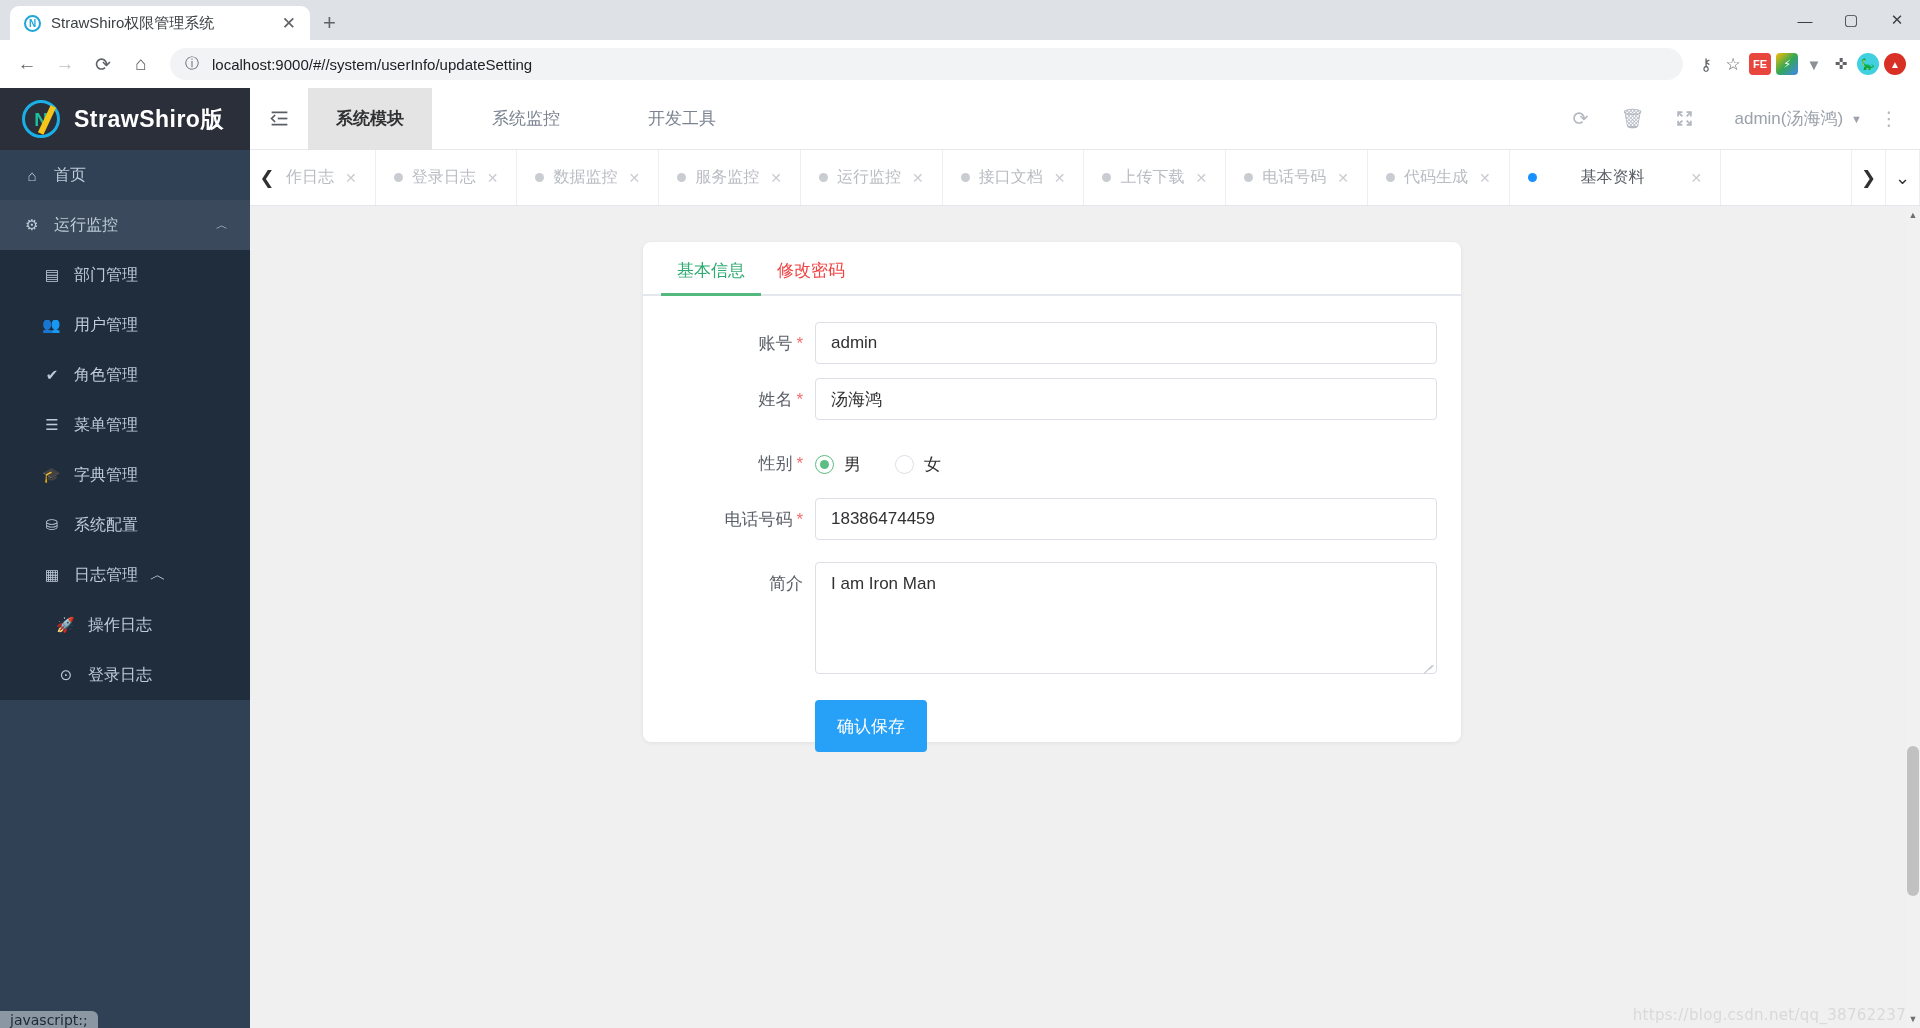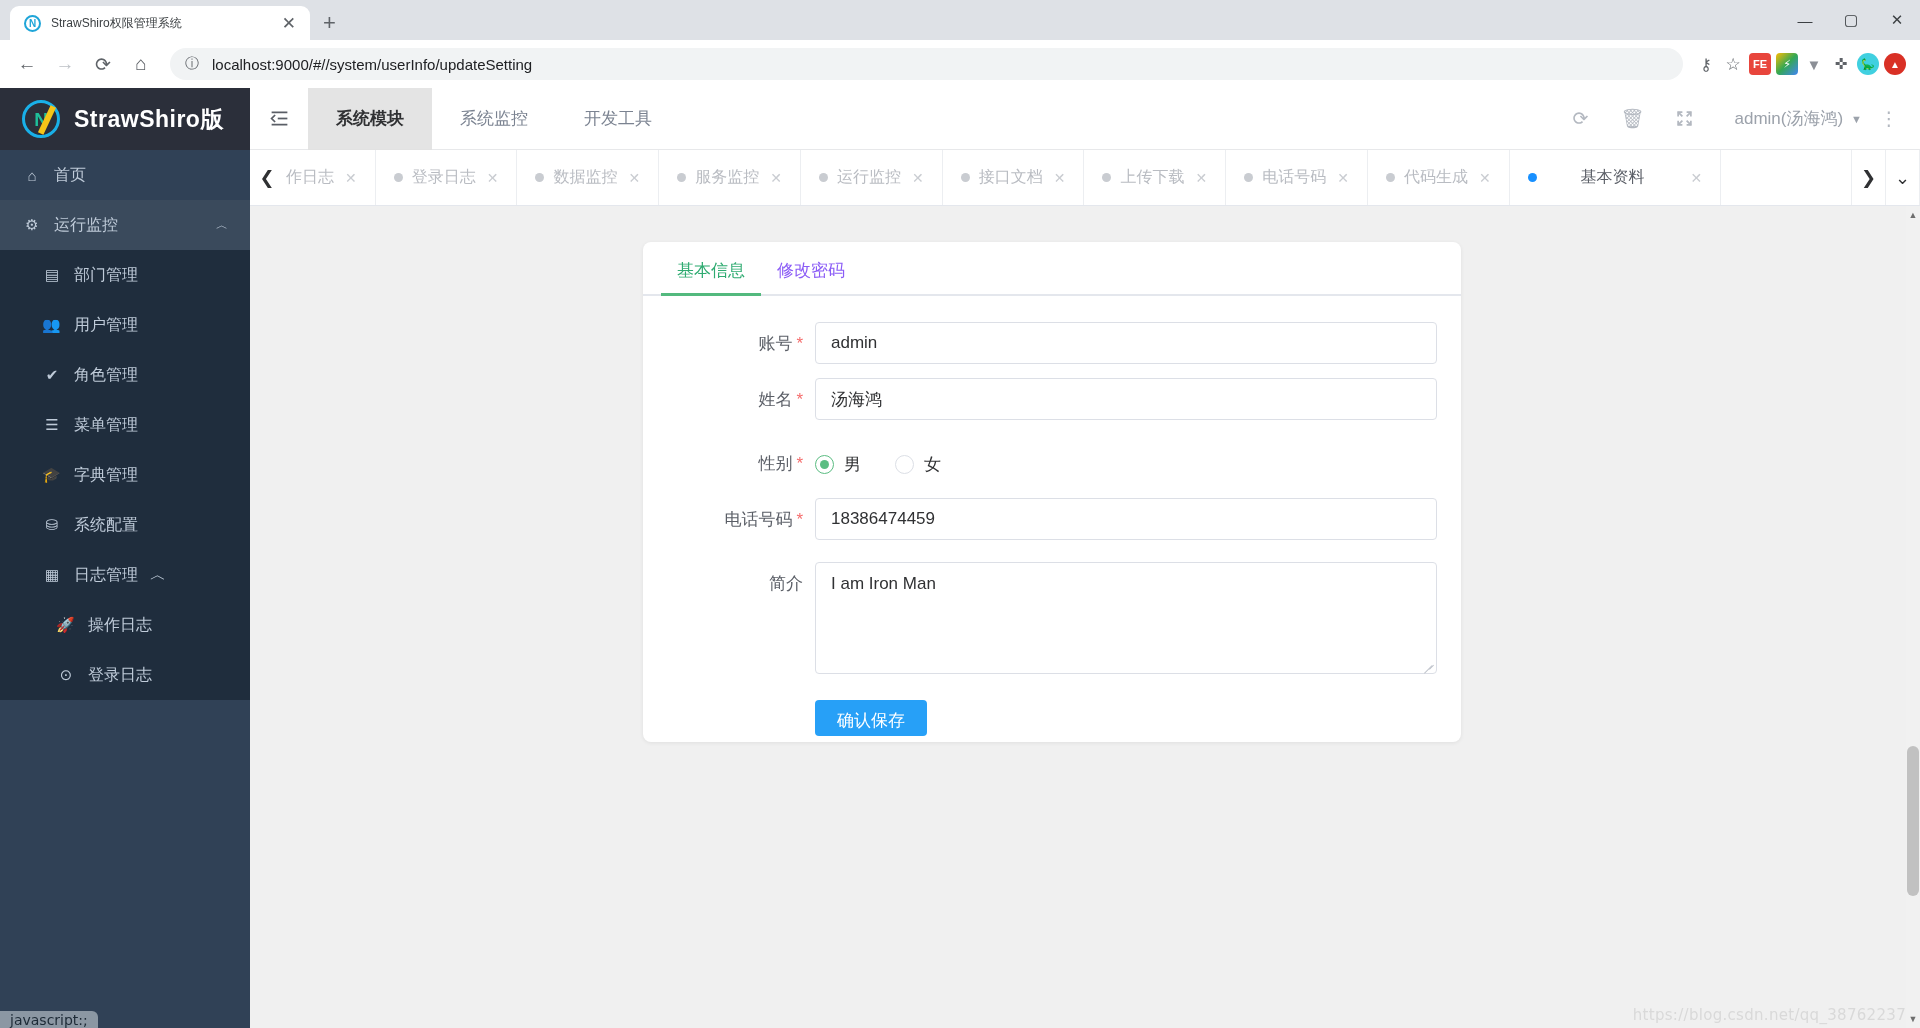--- a/index.html
+++ b/index.html
@@ -19,21 +19,21 @@
     display: flex; align-items: center; padding: 0 8px 0 14px; gap: 10px;
     position: relative;
   }
   .btab .favicon {
     width: 17px; height: 17px; border-radius: 50%;
     background: #ffffff; flex: 0 0 auto;
     display: flex; align-items: center; justify-content: center;
     border: 2px solid #1fa5d8; font-size: 10px; color: #1fa5d8; font-weight: bold;
   }
   .btab .btab-title {
-    font-size: 12px; color: #3c4043; white-space: nowrap;
+    font-size: 15px; color: #3c4043; white-space: nowrap;
     overflow: hidden; text-overflow: ellipsis; flex: 1 1 auto;
   }
   .btab .btab-close { font-size: 17px; color: #5f6368; padding: 0 6px; cursor: pointer; }
   .newtab { font-size: 22px; color: #5f6368; padding: 0 13px 6px 13px; cursor: pointer; line-height: 1; }
   .winctrl { position: absolute; right: 0; top: 0; height: 40px; display: flex; align-items: center; }
   .winctrl span { width: 46px; height: 40px; display: flex; align-items: center; justify-content: center; font-size: 15px; color: #3c4043; cursor: pointer; }
 
   .toolbar { height: 48px; background: #ffffff; display: flex; align-items: center; padding: 0 10px; gap: 4px; }
   .tbtn { width: 34px; height: 34px; border-radius: 50%; display: flex; align-items: center; justify-content: center; font-size: 19px; color: #5f6368; cursor: pointer; }
   .tbtn.disabled { color: #bdc1c6; }
@@ -72,21 +72,21 @@
     background: #8b97a3; color: #1d2a36; font-size: 14px;
     display: flex; align-items: center; padding: 0 10px;
     border-radius: 0 6px 0 0; z-index: 40;
     font-family: "DejaVu Sans", sans-serif;
   }
 
   .mainpane { flex: 1 1 auto; display: flex; flex-direction: column; height: 940px; min-width: 0; }
 
   .navbar { height: 62px; background: #ffffff; display: flex; align-items: center; border-bottom: 1px solid #e9eaec; }
   .hamburger { width: 58px; height: 62px; display: flex; align-items: center; justify-content: center; font-size: 20px; color: #5a5e66; cursor: pointer; }
-  .topnav { display: flex; height: 62px; }
+  .topnav { display: flex; height: 62px; gap: 32px; }
   .topnav-item { padding: 0 28px; display: flex; align-items: center; font-size: 17px; color: #7b8391; cursor: pointer; }
   .topnav-item.active { background: #e4e4e4; color: #303133; font-weight: bold; }
   .navbar-right { margin-left: auto; display: flex; align-items: center; gap: 0; padding-right: 18px; }
   .nav-ic { width: 52px; height: 62px; display: flex; align-items: center; justify-content: center; font-size: 19px; color: #b3b8c0; cursor: pointer; }
   .user-chip { display: flex; align-items: center; gap: 8px; padding: 0 14px 0 24px; font-size: 17px; color: #9ca2ab; cursor: pointer; }
   .user-chip .caret { font-size: 11px; }
 
   .tagsbar { height: 56px; background: #ffffff; border-bottom: 1px solid #e4e7ed; box-shadow: 0 1px 3px rgba(0,0,0,.06); display: flex; align-items: stretch; overflow: hidden; }
   .tag-scroll-btn { width: 34px; flex: 0 0 34px; display: flex; align-items: center; justify-content: center; font-size: 18px; color: #303133; cursor: pointer; background: #fff; }
   .tags-wrap { flex: 1 1 auto; display: flex; align-items: center; overflow: hidden; }
@@ -103,21 +103,21 @@
   .tagsbar-right { display: flex; align-items: stretch; flex: 0 0 auto; border-left: 1px solid #eceef1; }
   .tagsbar-right .tag-scroll-btn { border-right: 1px solid #eceef1; }
 
   .content { flex: 1 1 auto; background: #f0f0f0; position: relative; overflow: hidden; }
 
   .card {
     position: absolute; left: 393px; top: 36px; width: 818px; height: 500px;
     background: #ffffff; border-radius: 8px; box-shadow: 0 1px 4px rgba(0,0,0,.07);
   }
   .card-tabs { display: flex; border-bottom: 2px solid #e4e7ed; padding: 0 18px; height: 54px; align-items: flex-end; }
-  .card-tab { padding: 0 16px 12px 16px; font-size: 17px; color: #8b5cf6; cursor: pointer; position: relative; }
+  .card-tab { padding: 0 16px 12px 16px; font-size: 17px; color: #ef4444; cursor: pointer; position: relative; }
   .card-tab.active { color: #2fab71; }
   .card-tab.active::after { content: ""; position: absolute; left: 0; right: 0; bottom: -2px; height: 3px; background: #53b97e; }
 
   .form { padding: 26px 24px 0 0; }
   .frow { display: flex; align-items: flex-start; margin-bottom: 0; }
   .flabel { width: 172px; flex: 0 0 172px; text-align: right; font-size: 17px; color: #5a5e66; padding-top: 10px; padding-right: 12px; }
   .flabel .req { color: #f56c6c; margin-left: 4px; }
   .fctl { flex: 1 1 auto; min-width: 0; }
   .inp {
     width: 100%; height: 42px; border: 1px solid #dcdfe6; border-radius: 4px;
@@ -138,21 +138,21 @@
     padding: 8px 15px; font-size: 17px; color: #303133; outline: none; resize: none;
     font-family: "Liberation Sans", sans-serif; line-height: 1.5; background: #fff;
   }
   .ta-wrap { position: relative; }
   .ta-grip { position: absolute; right: 2px; bottom: 2px; width: 12px; height: 12px; pointer-events: none; }
   .ta-grip::before, .ta-grip::after { content: ""; position: absolute; background: #c0c4cc; height: 1px; transform-origin: 0 0; }
   .ta-grip::before { width: 11px; right: 0; bottom: 2px; transform: rotate(-45deg); }
   .ta-grip::after { width: 6px; right: 0; bottom: 6px; transform: rotate(-45deg); }
   .btn-primary {
     background: #27a0f7; color: #fff; border: none; border-radius: 4px;
-    height: 36px; padding: 9px 22px; font-size: 17px; cursor: pointer;
+    height: 52px; padding: 9px 22px; font-size: 17px; cursor: pointer;
     font-family: "Liberation Sans", sans-serif;
   }
 
   .watermark {
     position: absolute; right: 14px; bottom: 4px;
     font-size: 15px; color: #d9d9d9; letter-spacing: .3px;
     font-family: "DejaVu Sans", sans-serif; user-select: none;
   }
   .scroll-rail { position: absolute; right: 0; top: 0; width: 14px; height: 100%; background: #f1f1f1; }
   .scroll-thumb { position: absolute; right: 1px; top: 540px; width: 12px; height: 150px; background: #c1c1c1; border-radius: 6px; cursor: pointer; }

